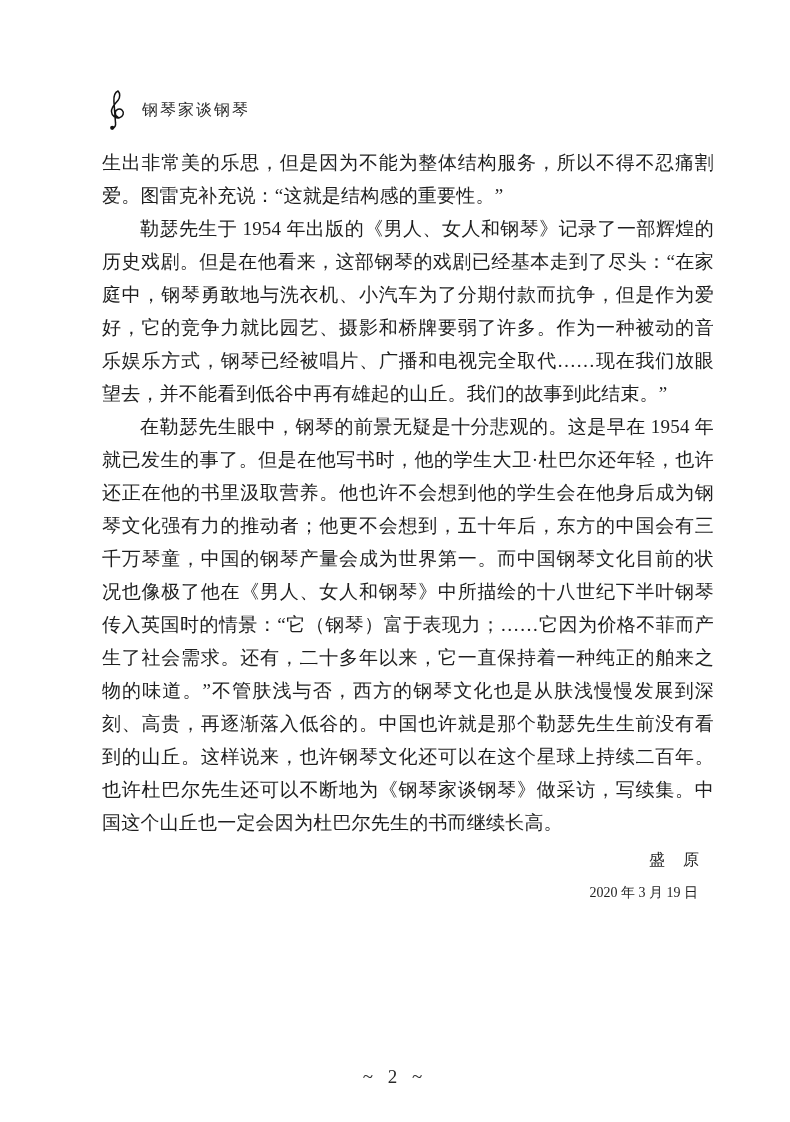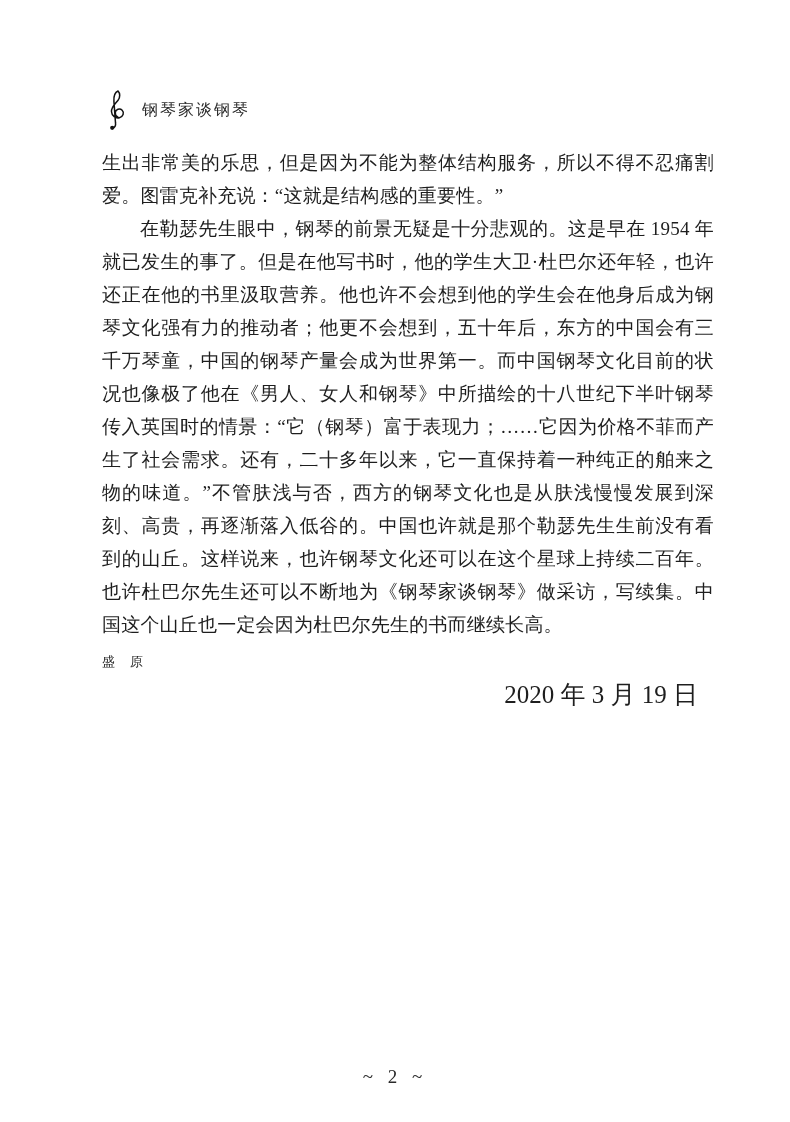--- a/index.html
+++ b/index.html
@@ -48,27 +48,28 @@
     line-height: 33px;
     text-align: justify;
     text-justify: inter-ideograph;
     letter-spacing: 0.2px;
   }
   .para.indent {
     text-indent: 2em;
   }
   .signature {
     margin-top: 4px;
-    font-size: 13px;
+    font-size: 16px;
     line-height: 33px;
+    text-align: right;
     padding-right: 14px;
     letter-spacing: 1px;
   }
   .sig-date {
-    font-size: 25px;
+    font-size: 14px;
     line-height: 33px;
     text-align: right;
     padding-right: 16px;
   }
   .footer {
     position: absolute;
     top: 1042px;
     left: 0;
     width: 790px;
     text-align: center;
@@ -89,20 +90,21 @@
       <svg viewBox="0 0 32 64" width="22" height="46" xmlns="http://www.w3.org/2000/svg">
         <path d="M9 56.5 C13 57 14.5 53 13.8 49 L11.5 18 C11 10 14 4.5 17.5 3 C20.5 6 21 12 17.5 16.5 C12.5 22.5 7.5 26.5 8 33 C8.5 39.5 14 43 19.5 41.8 C25 40.5 27 34.5 23.5 31 C20 27.5 14 29.5 13.5 34.5 C13.2 37.5 15 40 17.5 41" fill="none" stroke="#111111" stroke-width="2.2" stroke-linecap="round"></path>
         <circle cx="9" cy="56.5" r="3" fill="#111111"></circle>
       </svg>
     </span>
     <span class="header-title">钢琴家谈钢琴</span>
   </div>
 
   <div class="body-text">
     <p class="para">生出非常美的乐思，但是因为不能为整体结构服务，所以不得不忍痛割爱。图雷克补充说：“这就是结构感的重要性。”</p>
+    <p class="para indent">勒瑟先生于 1954 年出版的《男人、女人和钢琴》记录了一部辉煌的历史戏剧。但是在他看来，这部钢琴的戏剧已经基本走到了尽头：“在家庭中，钢琴勇敢地与洗衣机、小汽车为了分期付款而抗争，但是作为爱好，它的竞争力就比园艺、摄影和桥牌要弱了许多。作为一种被动的音乐娱乐方式，钢琴已经被唱片、广播和电视完全取代……现在我们放眼望去，并不能看到低谷中再有雄起的山丘。我们的故事到此结束。”</p>
     <p class="para indent">在勒瑟先生眼中，钢琴的前景无疑是十分悲观的。这是早在 1954 年就已发生的事了。但是在他写书时，他的学生大卫·杜巴尔还年轻，也许还正在他的书里汲取营养。他也许不会想到他的学生会在他身后成为钢琴文化强有力的推动者；他更不会想到，五十年后，东方的中国会有三千万琴童，中国的钢琴产量会成为世界第一。而中国钢琴文化目前的状况也像极了他在《男人、女人和钢琴》中所描绘的十八世纪下半叶钢琴传入英国时的情景：“它（钢琴）富于表现力；……它因为价格不菲而产生了社会需求。还有，二十多年以来，它一直保持着一种纯正的舶来之物的味道。”不管肤浅与否，西方的钢琴文化也是从肤浅慢慢发展到深刻、高贵，再逐渐落入低谷的。中国也许就是那个勒瑟先生生前没有看到的山丘。这样说来，也许钢琴文化还可以在这个星球上持续二百年。也许杜巴尔先生还可以不断地为《钢琴家谈钢琴》做采访，写续集。中国这个山丘也一定会因为杜巴尔先生的书而继续长高。</p>
 
     <div class="signature">盛　原</div>
     <div class="sig-date">2020 年 3 月 19 日</div>
   </div>
 
   <div class="footer">
     <span class="page-number">~ 2 ~</span>
   </div>
 

